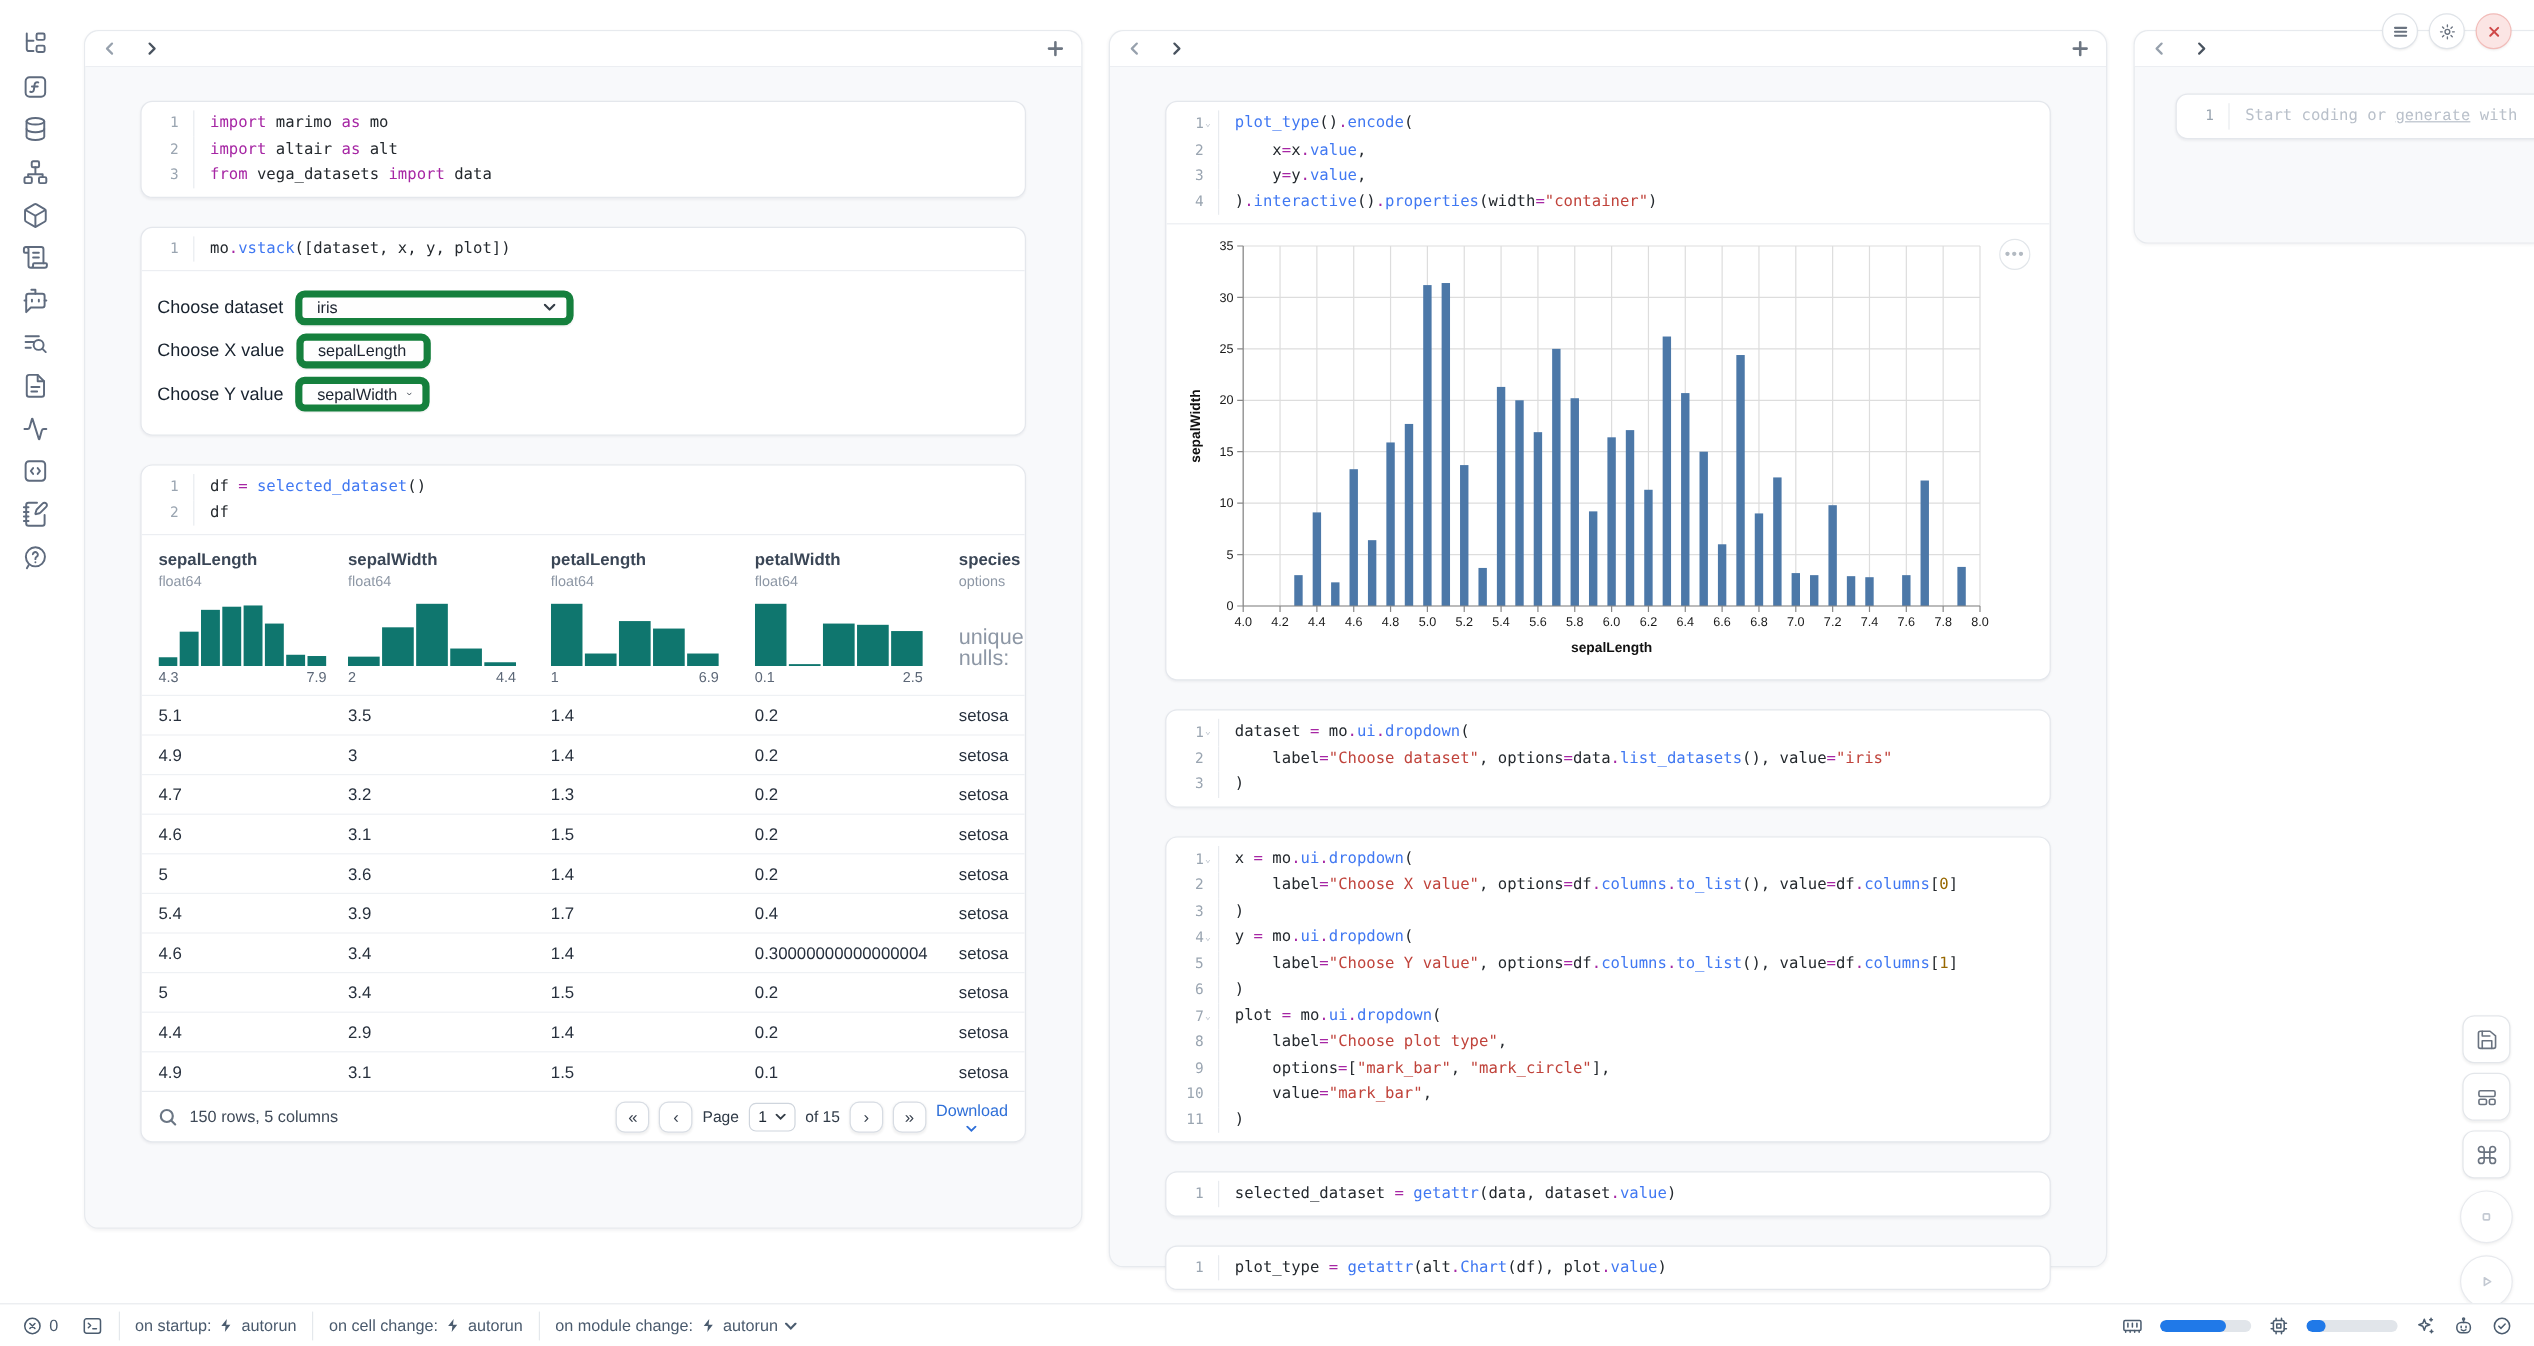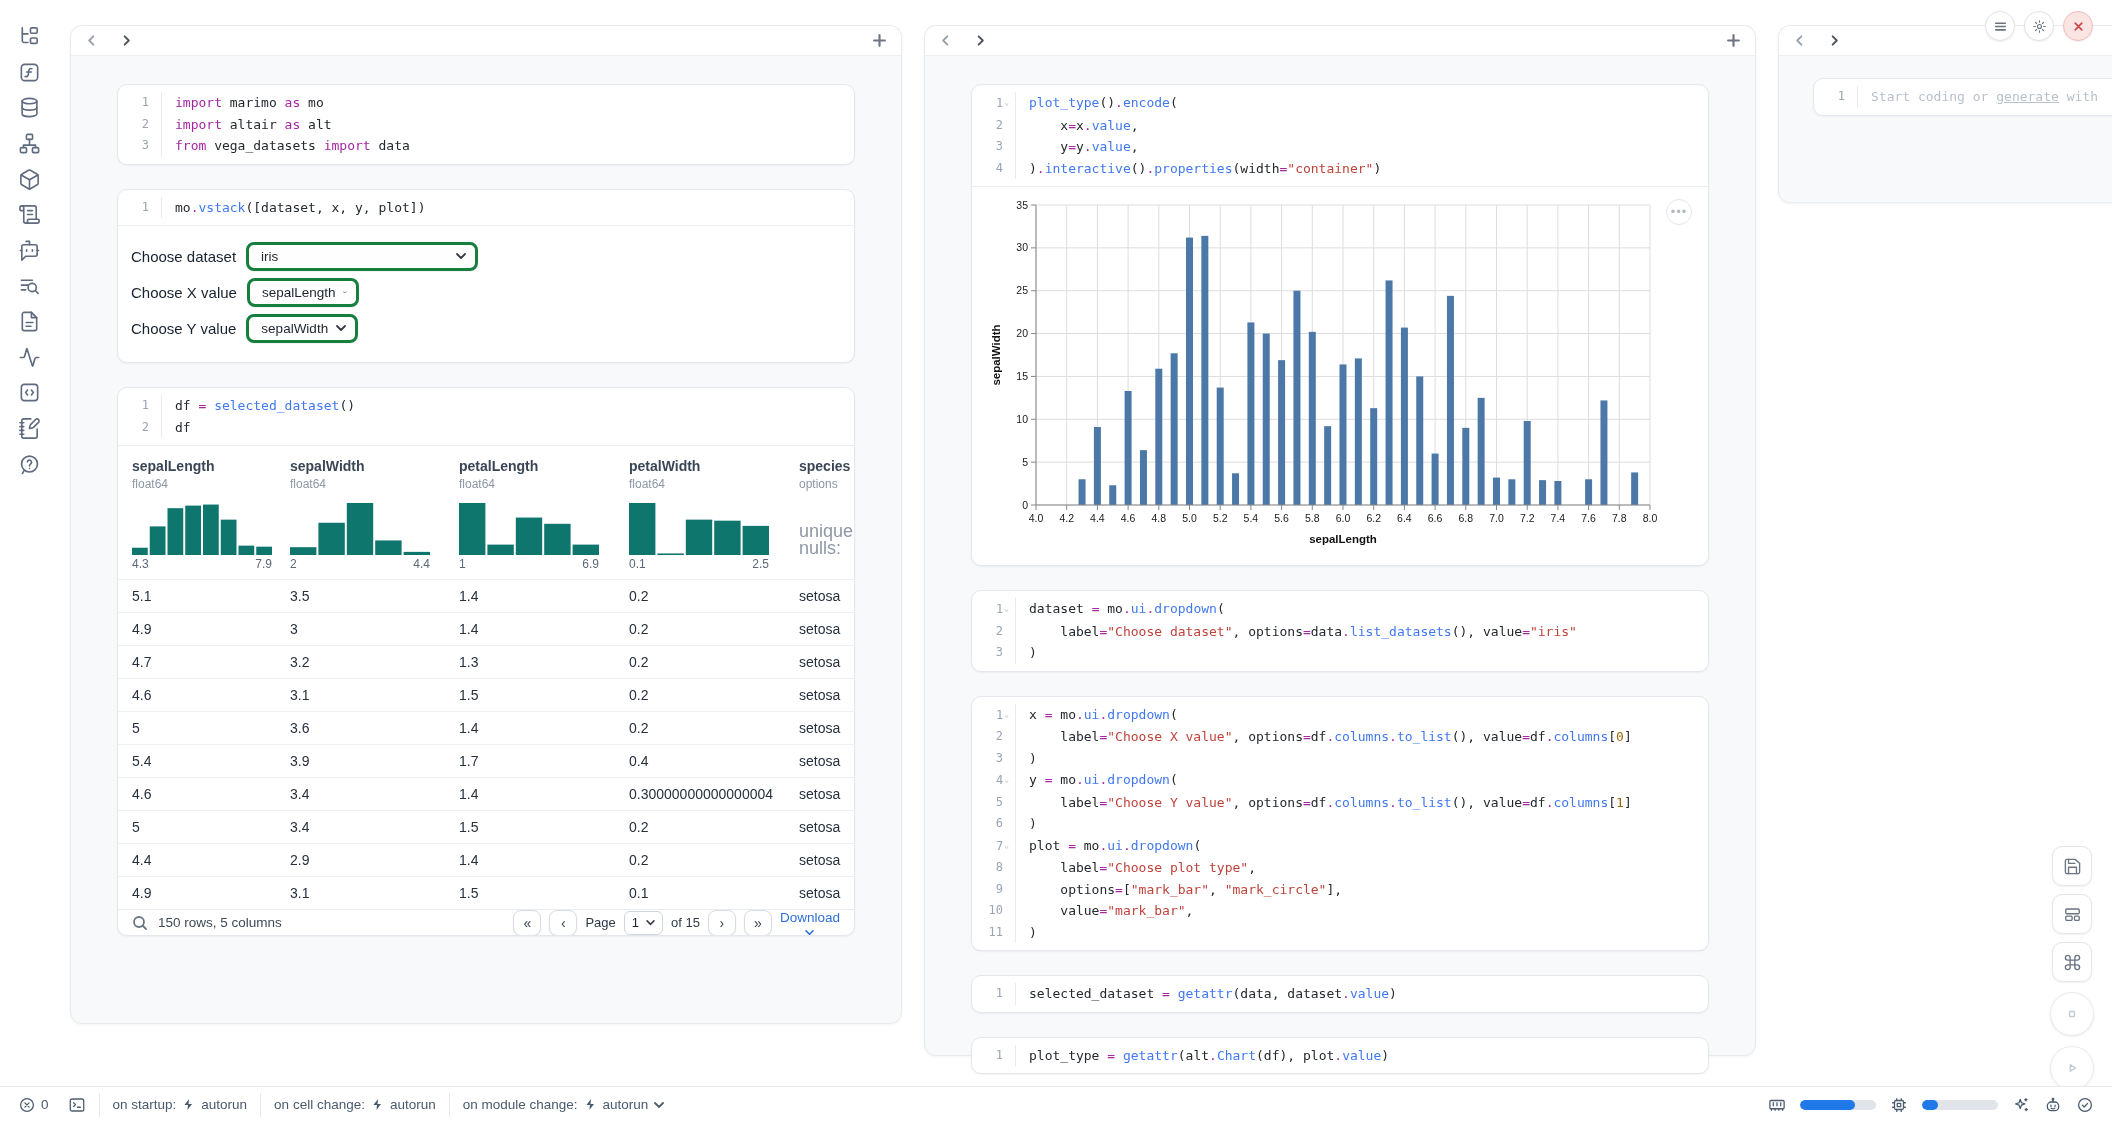--- a/index.html
+++ b/index.html
@@ -37,47 +37,47 @@
     line-height:21.5px; color:#24292e; }
   .code.bline { border-bottom:1px solid #eceef2; }
   .cl { display:flex; }
   .ln { flex:0 0 44px; width:44px; text-align:right; padding-right:6px; color:#9aa5b1;
     font-size:12px; border-right:1px solid #e8ebef; white-space:nowrap; }
   .fold { font-size:8px; color:#b7bfc9; vertical-align:2px; margin-left:1px; }
   .nofold { display:inline-block; width:6px; }
   .ct { padding-left:13px; white-space:pre; }
   .tok-k { color:#a626a4; } .tok-o { color:#a626a4; }
   .tok-f { color:#4078f2; } .tok-s { color:#c0433b; }
-  .tok-n { color:#986801; } .tok-u { text-decoration:underline; }
+  .tok-n { color:#986801; } .tok-u { text-decoration:underline;font-family:Liberation Mono, monospace; }
 
   
   .controls { padding:12px 0 16px 13px; }
   .ctl-row { display:flex; align-items:center; gap:10px; height:36px; }
   .ctl-label { font-size:15px; color:#18222e; }
   .select { display:flex; align-items:center; justify-content:space-between; gap:8px; height:29px;
-    padding:0 9px 0 12px; background:#fefefe; border:3px solid #15803d; border-radius:8px;
+    padding:0 9px 0 12px; background:#fefefe; border:6px solid #15803d; border-radius:8px;
     font-size:13.5px; color:#1c2430; box-shadow:0 1px 1px rgba(0,0,0,.05); cursor:pointer; }
   .select svg { width:10px; height:7px; fill:none; stroke:#333c46; stroke-width:1.8;
     stroke-linecap:round; stroke-linejoin:round; }
   .sel-ds { width:232px; } .sel-x { width:112px; } .sel-y { width:112px; } .sel-pt { width:108px; }
 
   
   .dfhead { display:grid; grid-template-columns:158px 169px 170px 170px 1fr;
     padding:12px 0 0 14px; overflow:hidden; }
   .dfcol { overflow:hidden; }
   .dfcol .nm { font-weight:bold; font-size:14px; color:#3a4656; white-space:nowrap; }
   .dfcol .tp { font-size:12px; color:#8d97a5; margin-top:3px; white-space:nowrap; }
   .dfcol svg { margin-top:12px; display:block; }
   .rng { width:140px; display:flex; justify-content:space-between; font-size:12px; color:#5c6777;
     margin-top:2px; padding-bottom:8px; }
   .stats { font-size:18px; color:#8d97a5; margin-top:32px; line-height:17px; white-space:nowrap; }
   .dfrow { display:grid; grid-template-columns:158px 169px 170px 170px 1fr; padding-left:14px;
     height:33px; align-items:center; border-top:1px solid #eef1f4; font-size:14px; color:#27303d; }
   .dfrow span { white-space:nowrap; overflow:hidden; }
-  .dffoot { display:flex; align-items:center; border-top:1px solid #e9ecf0; height:26px;
+  .dffoot { display:flex; align-items:center; border-top:1px solid #e9ecf0; height:42px;
     padding:0 14px; gap:10px; }
   .dffoot .searchico svg { width:16px; height:16px; stroke:#6b7684; fill:none; stroke-width:1.8;
     stroke-linecap:round; display:block; }
   .sum { font-size:13.5px; color:#3f4a58; }
   .pager { margin-left:auto; display:flex; align-items:center; gap:8px; }
   .pbtn { width:28px; height:26px; border:1px solid #d7dce3; border-radius:8px; background:#fff;
     box-shadow:0 1px 2px rgba(0,0,0,.06); color:#39424f; font-size:14px; display:flex;
     align-items:center; justify-content:center; cursor:pointer; }
   .pglbl { font-size:13px; color:#2f3a47; }
   .pgsel { height:24px; border:1px solid #cfd5dd; border-radius:6px; padding:0 7px; display:flex;

